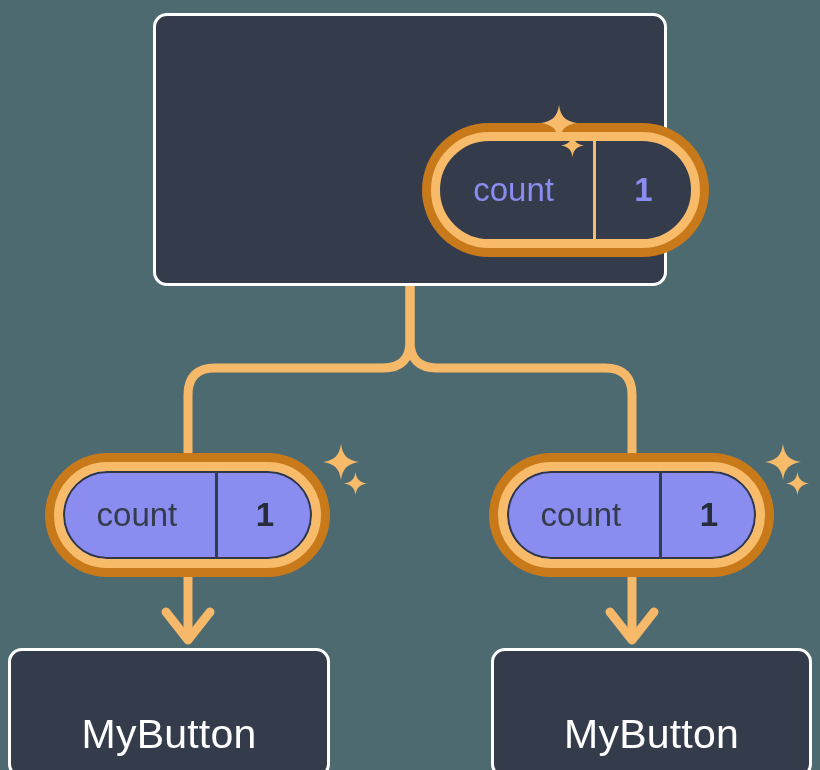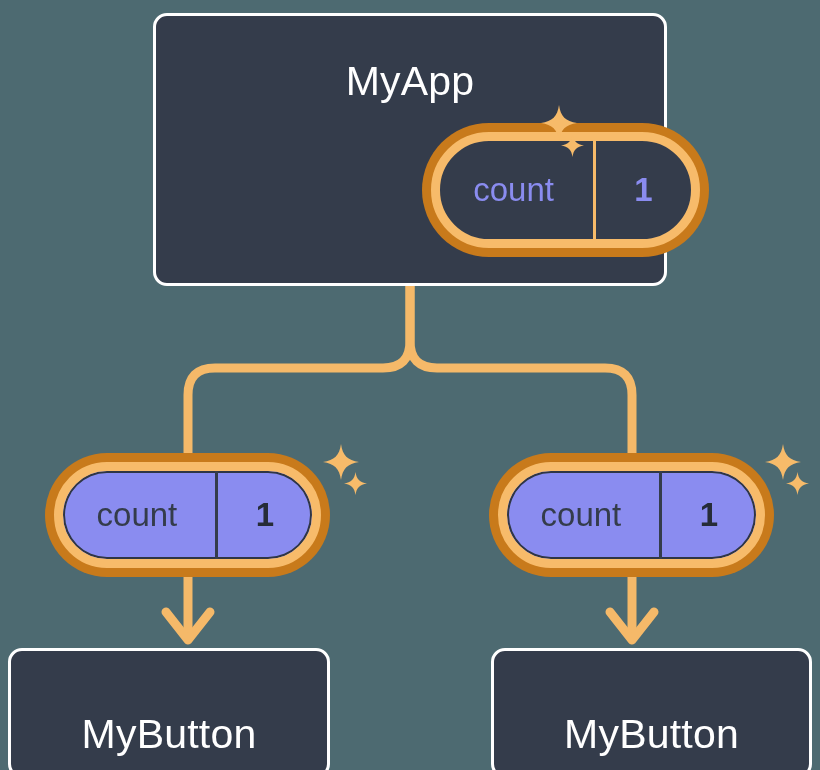--- a/index.html
+++ b/index.html
@@ -165,21 +165,20 @@
     <path d="M 410 286 L 410 341 Q 410 368 437 368 L 605 368 Q 632 368 632 395 L 632 455" fill="none" stroke="#f5b969" stroke-width="9" stroke-linecap="round"></path>
 
     <path d="M 188 577 L 188 640" fill="none" stroke="#f5b969" stroke-width="9" stroke-linecap="butt"></path>
     <path d="M 166 612 L 188 640 L 210 612" fill="none" stroke="#f5b969" stroke-width="9" stroke-linecap="round" stroke-linejoin="round"></path>
 
     <path d="M 632 577 L 632 640" fill="none" stroke="#f5b969" stroke-width="9" stroke-linecap="butt"></path>
     <path d="M 610 612 L 632 640 L 654 612" fill="none" stroke="#f5b969" stroke-width="9" stroke-linecap="round" stroke-linejoin="round"></path>
   </svg>
 
   <div class="node-card" id="card-myapp">
-    <div class="card-title">MyApp</div>
 
     <div class="pill" id="pill-app">
       <div class="pill-inner">
         <div class="pill-key">count</div>
         <div class="pill-val">1</div>
       </div>
     </div>
   </div>
 
   <div class="sparkle" style="left:541px; top:105px;">

